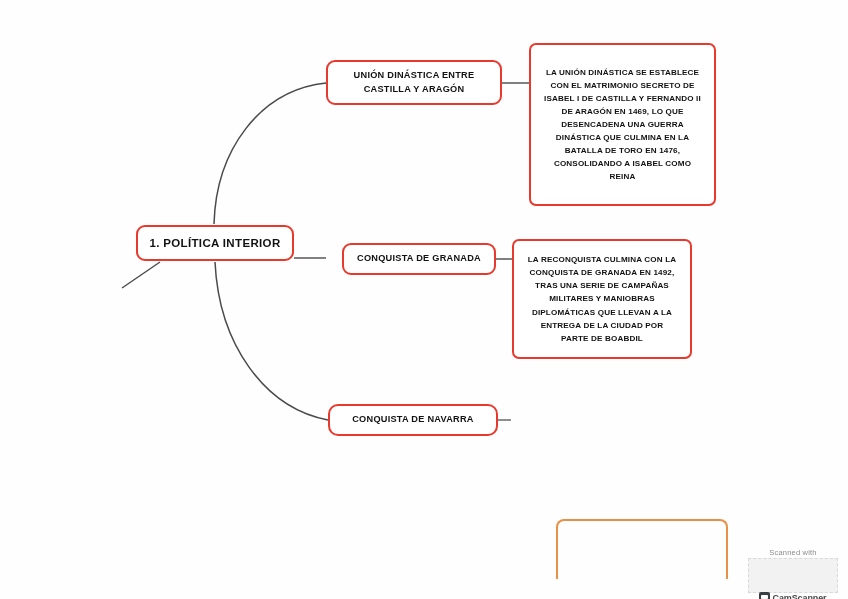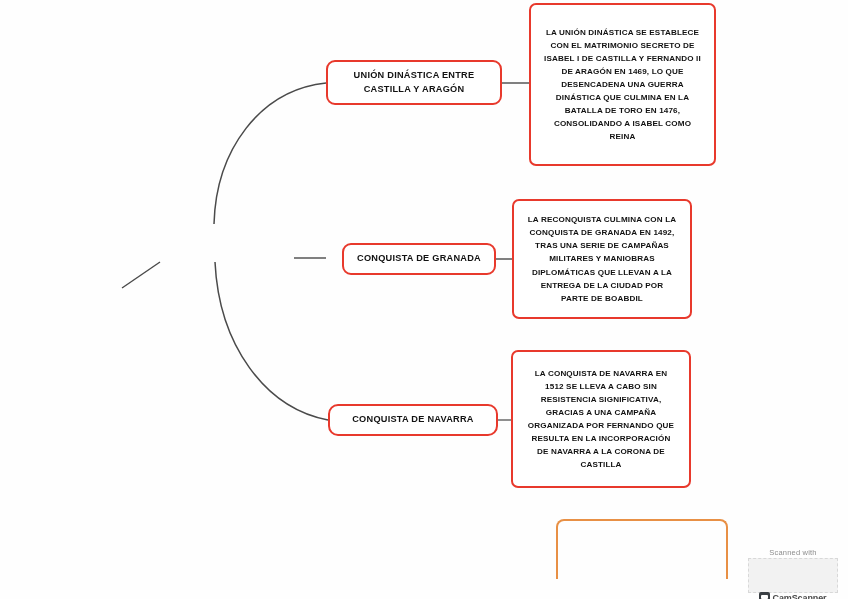--- a/index.html
+++ b/index.html
@@ -74,20 +74,21 @@
     font-size: 8.1px;
     font-weight: bold;
     line-height: 1.62;
     letter-spacing: 0.15px;
     text-align: center;
     display: flex;
     align-items: center;
     justify-content: center;
     padding: 8px 12px;
     z-index: 3;
+    margin-top: 40px;
   }
   .detail-1 { left: 529px; top: 3px;   width: 187px; height: 163px; }
   .detail-2 { left: 512px; top: 199px; width: 180px; height: 120px; justify-content: flex-end; }
   .detail-3 { left: 511px; top: 350px; width: 180px; height: 138px; }
 
   
   .orange-frame {
     position: absolute;
     left: 556px;
     top: 519px;
@@ -177,40 +178,40 @@
 
     <path d="M 160 262 L 122 288" fill="none" stroke="#4a4a4a" stroke-width="1.4"></path>
 
     <path d="M 502 83 L 529 83" fill="none" stroke="#6a6a6a" stroke-width="1.7"></path>
 
     <path d="M 480 259 L 512 259" fill="none" stroke="#6a6a6a" stroke-width="1.7"></path>
 
     <path d="M 478 420 L 511 420" fill="none" stroke="#6a6a6a" stroke-width="1.7"></path>
   </svg>
 
+  <div class="node node-center">
+    <span>1. POLÍTICA INTERIOR</span>
+  </div>
 
   <div class="node node-branch branch-1">
     <span>UNIÓN DINÁSTICA ENTRE CASTILLA Y ARAGÓN</span>
   </div>
   <div class="detail detail-1">
     <span>LA UNIÓN DINÁSTICA SE ESTABLECE CON EL MATRIMONIO SECRETO DE ISABEL I DE CASTILLA Y FERNANDO II DE ARAGÓN EN 1469, LO QUE DESENCADENA UNA GUERRA DINÁSTICA QUE CULMINA EN LA BATALLA DE TORO EN 1476, CONSOLIDANDO A ISABEL COMO REINA</span>
   </div>
 
   <div class="node node-branch branch-2">
     <span>CONQUISTA DE GRANADA</span>
   </div>
   <div class="detail detail-2">
     <span>LA RECONQUISTA CULMINA CON LA CONQUISTA DE GRANADA EN 1492, TRAS UNA SERIE DE CAMPAÑAS MILITARES Y MANIOBRAS DIPLOMÁTICAS QUE LLEVAN A LA ENTREGA DE LA CIUDAD POR PARTE DE BOABDIL</span>
   </div>
 
   <div class="node node-branch branch-3">
     <span>CONQUISTA DE NAVARRA</span>
-  </div>
-  <div class="detail detail-3">
-    <span>LA CONQUISTA DE NAVARRA EN 1512 SE LLEVA A CABO SIN RESISTENCIA SIGNIFICATIVA, GRACIAS A UNA CAMPAÑA ORGANIZADA POR FERNANDO QUE RESULTA EN LA INCORPORACIÓN DE NAVARRA A LA CORONA DE CASTILLA</span>
   </div>
 
   <div class="orange-frame"></div>
 
   <div class="watermark">
     <div class="wm-top">Scanned with</div>
     <div class="wm-bottom">
       <span class="wm-logo">
         <span class="wm-cam"></span>
       </span>

